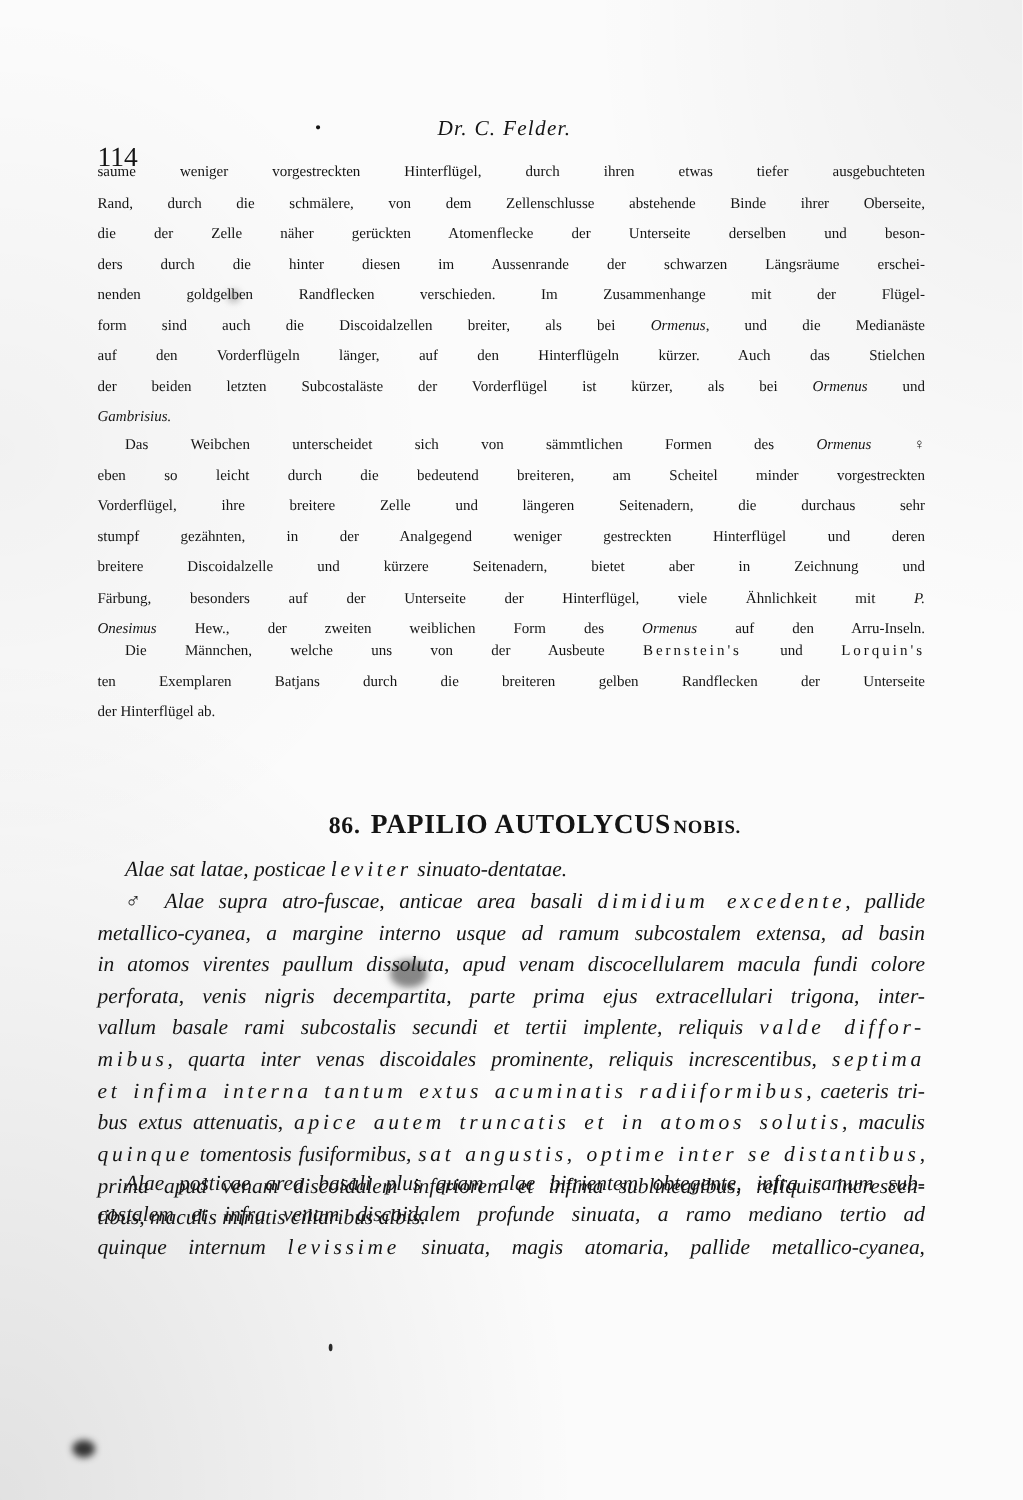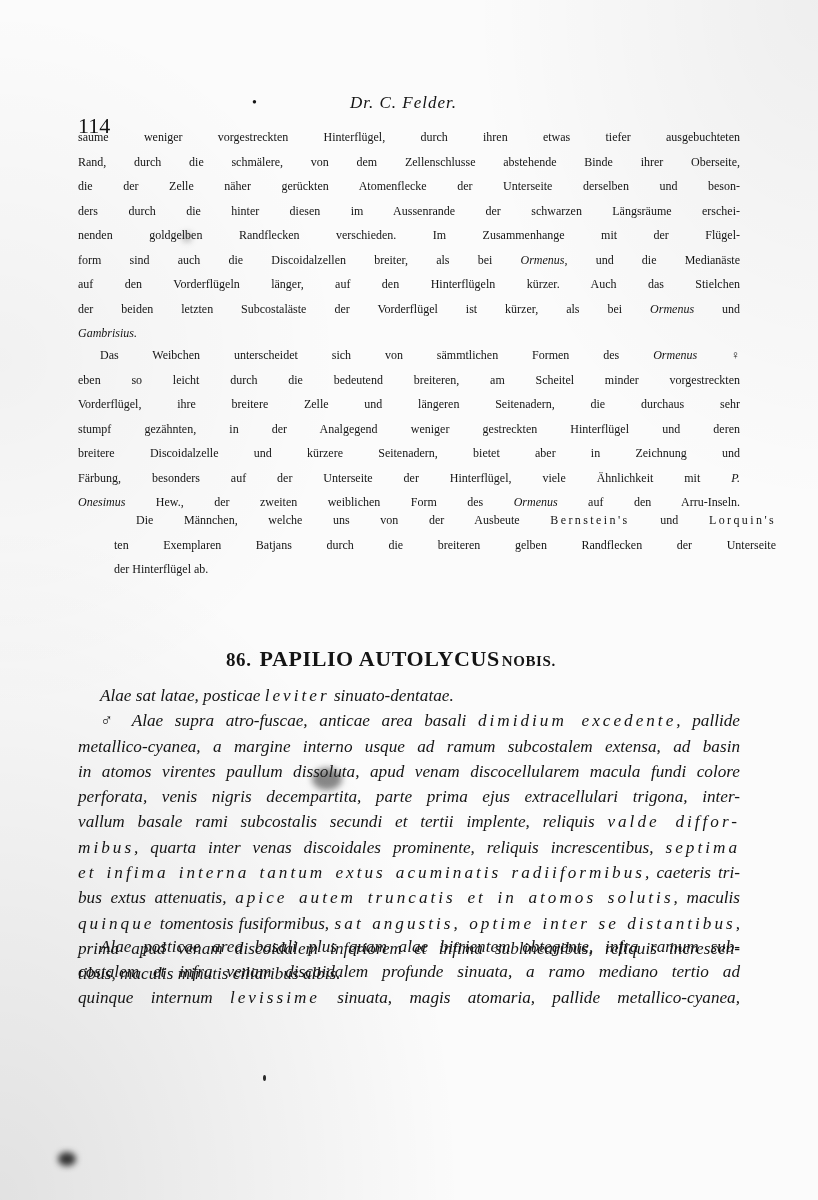--- a/index.html
+++ b/index.html
@@ -42,28 +42,28 @@
     text-align: justify; text-align-last: justify;
   }
   .line.last { text-align-last: left; }
   .line.indent { padding-left: 22px; }
   .it { font-style: italic; }
   .sp { letter-spacing: 2.4px; }
   .sp-it { font-style: italic; letter-spacing: 3px; }
 
   #block1 { top: 125px; }
   #block2 { top: 343px; }
-  #block3 { top: 508px; margin-left: 36px; }
+  #block3 { top: 508px; }
 
   .section-heading {
     position: absolute; top: 646px; left: 226px; width: 420px;
     font-size: 22px; font-weight: bold; white-space: nowrap;
     letter-spacing: 0.6px;
   }
-  .section-heading .num { font-size: 19px; margin-right: 8px; }
+  .section-heading .num { font-size: 19px; margin-right: 8px; margin-left: 37px; }
   .section-heading .nobis { font-size: 15px; font-variant: small-caps; margin-left: 2px; }
 
   #latin1 { top: 683px; font-size: 17.2px; }
   #latin2 { top: 934px; font-size: 17.2px; }
   #latin1 .line, #latin2 .line { font-style: italic; height: 25.3px; line-height: 25.3px; }
 
   .smudge {
     position: absolute; border-radius: 50%;
     filter: blur(3px); pointer-events: none;
   }

